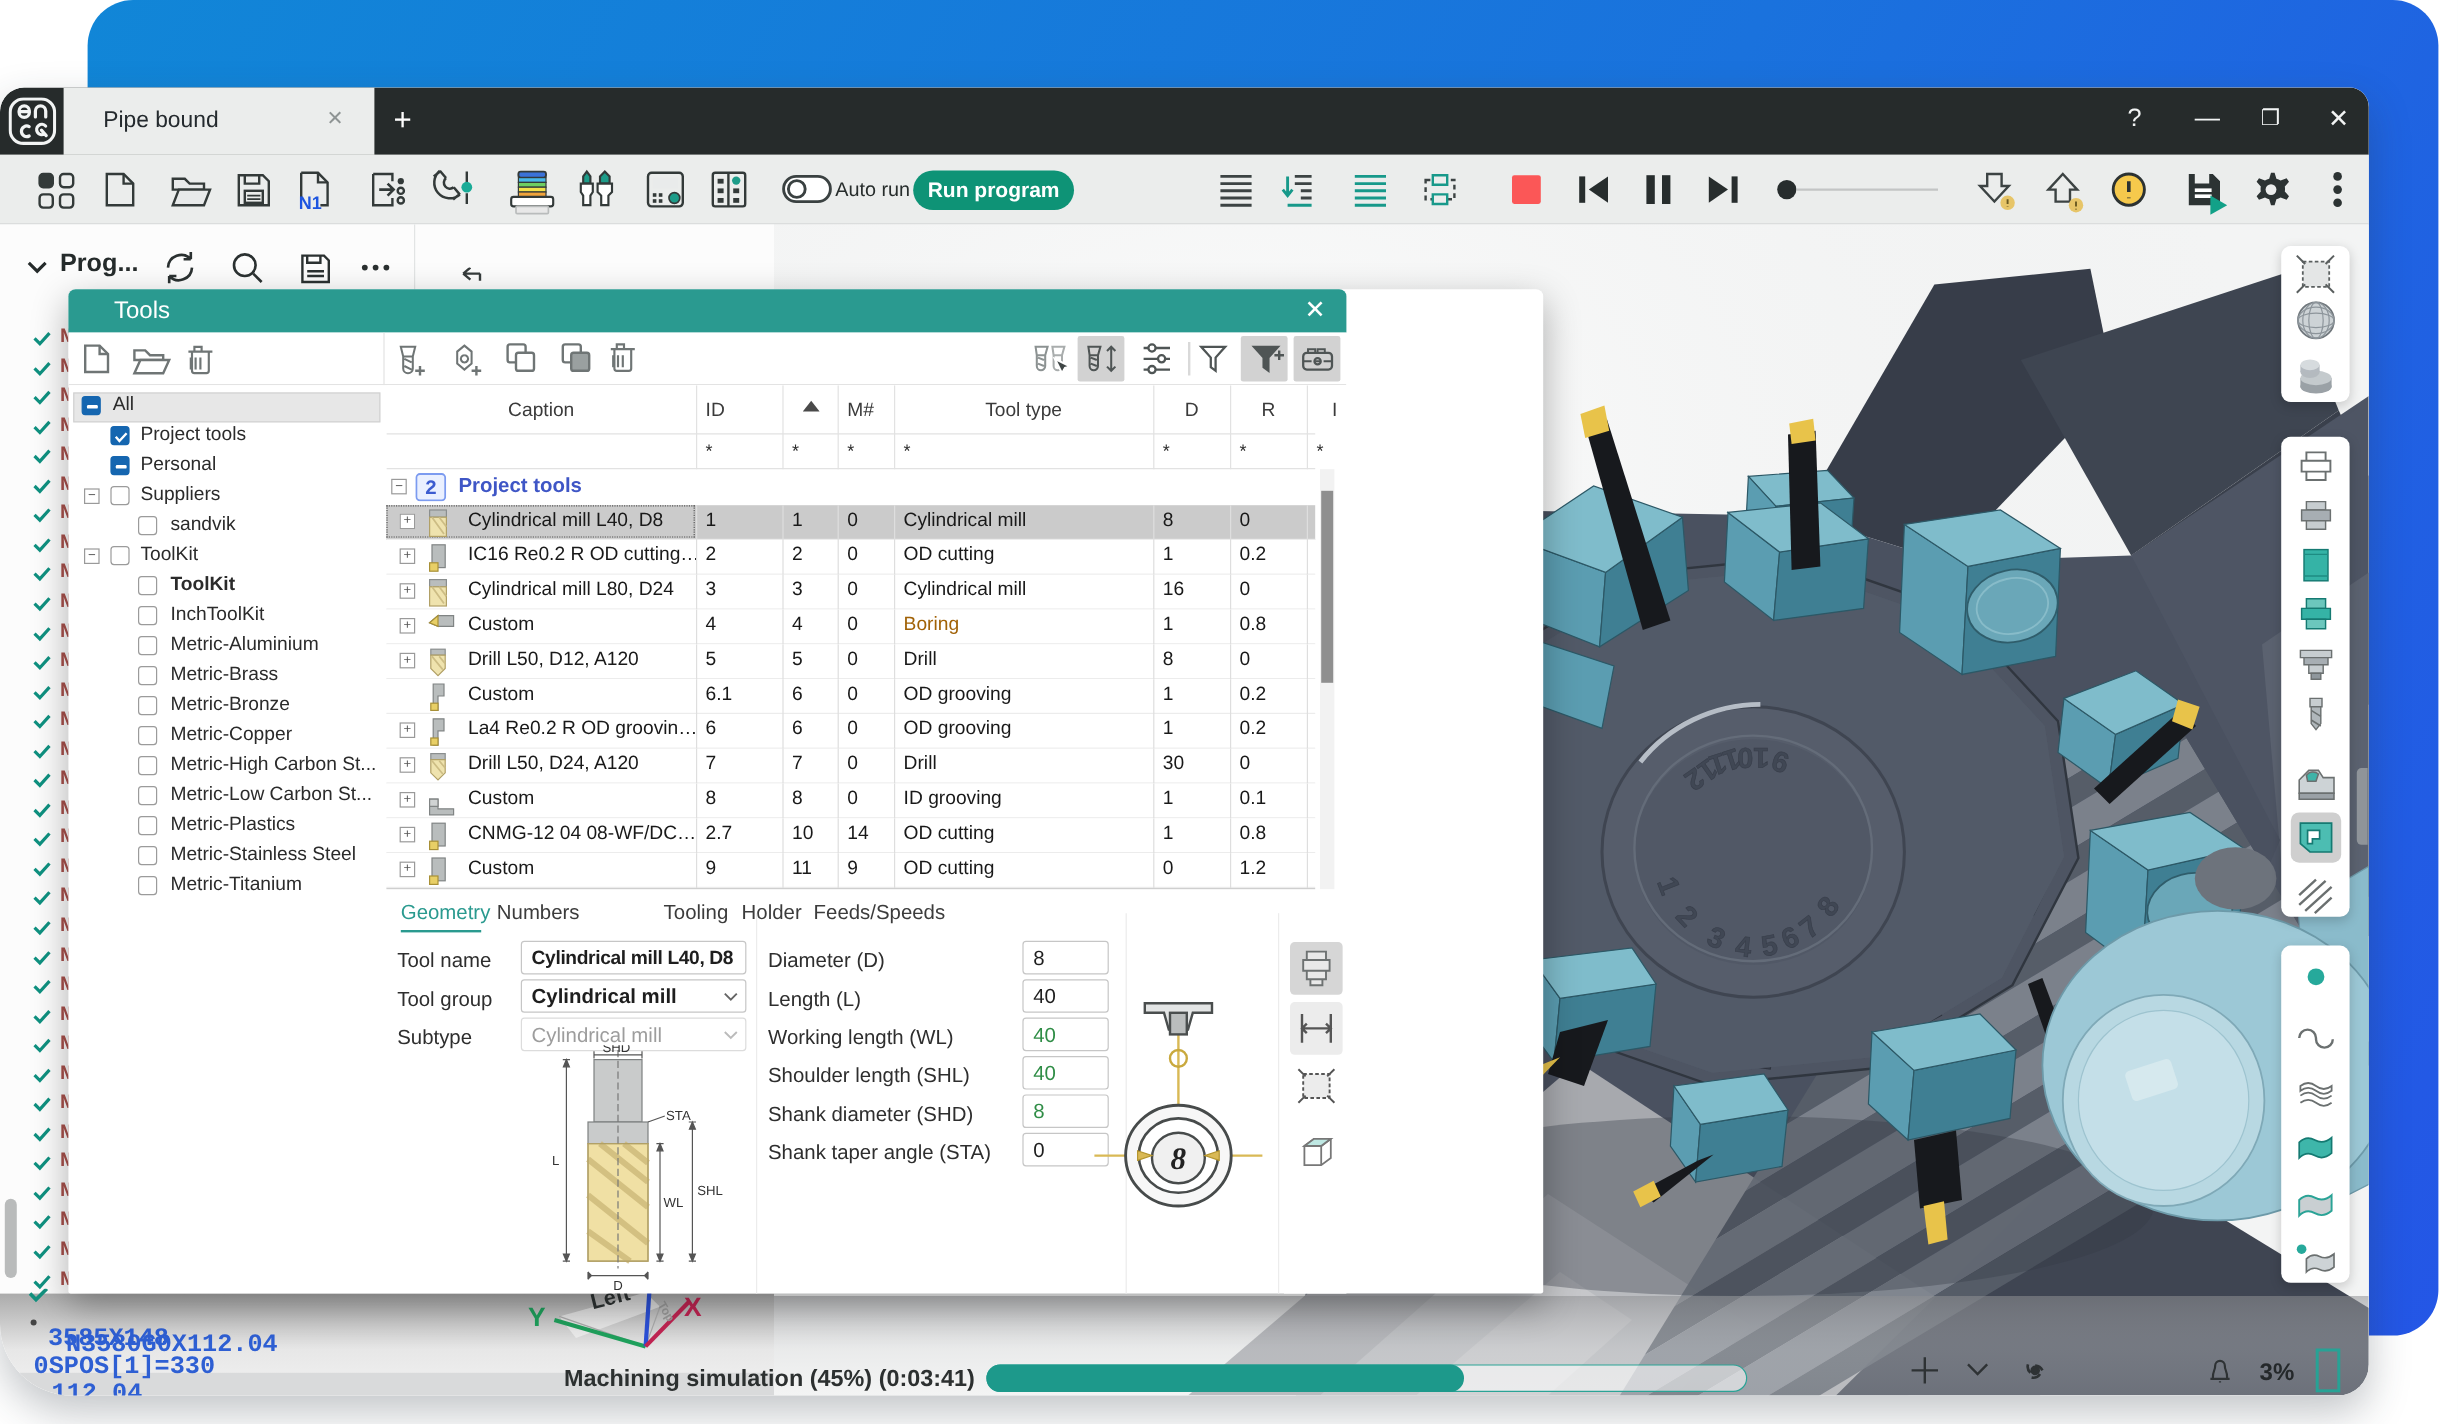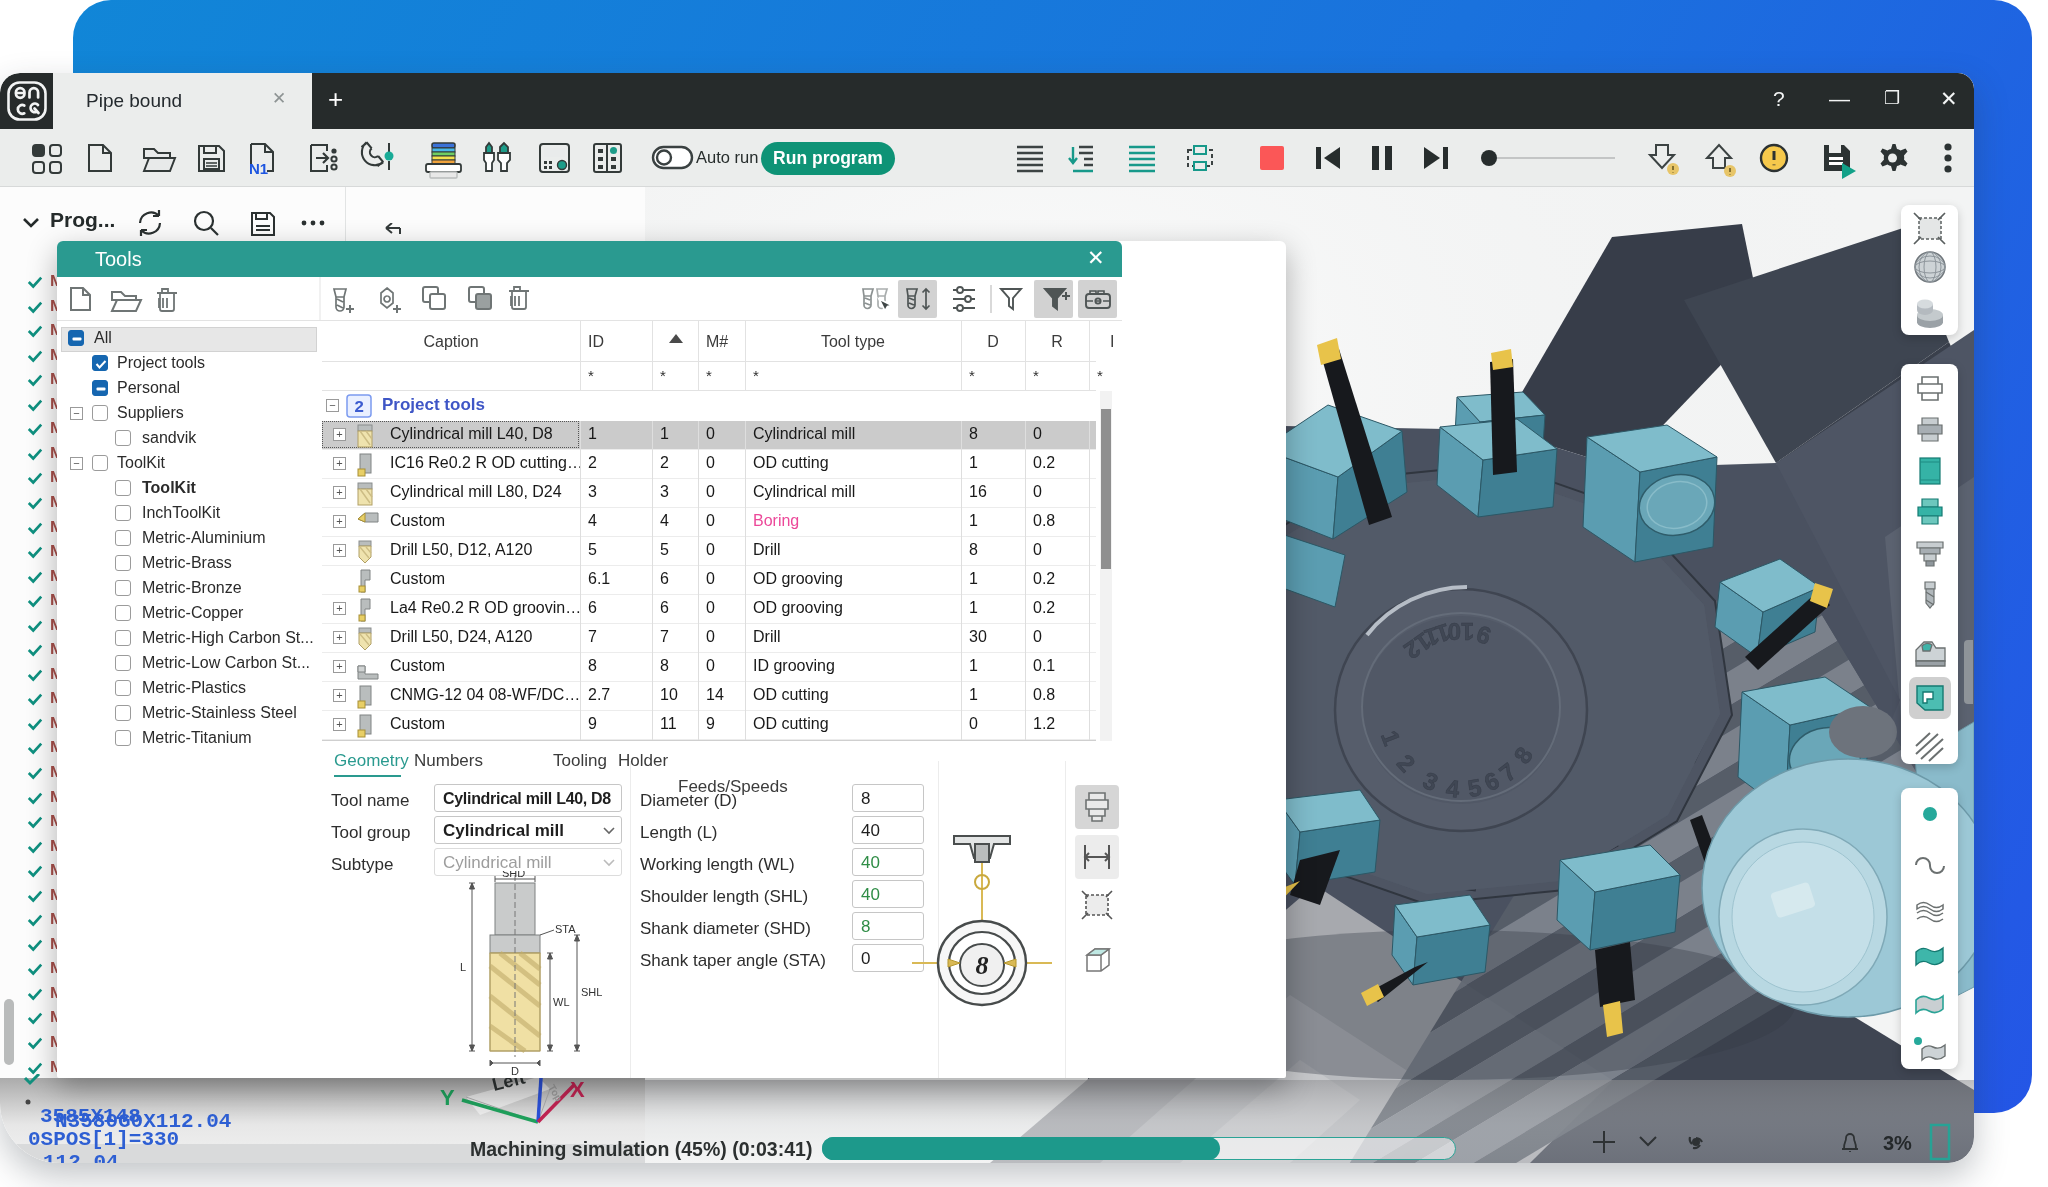--- a/index.html
+++ b/index.html
@@ -907,21 +907,21 @@
 <div class="abs" style="left:265px; top:267px; width:774px; height:29px; background:#ffffff; border-bottom:1px solid #ececec;">
 <div class="abs exp" style="left:11px; top:7px;">+</div>
 <svg class="abs" style="left:34px; top:3px;" width="24" height="24" viewBox="0 0 24 24">
               <path d="M2 8 l7 -6 13 0 0 9 -13 0 z" fill="#b9bdbd" stroke="#808484" stroke-width="1"></path>
               <path d="M2 8 l7 -6 v9 z" fill="#e8cf66" stroke="#a89036" stroke-width="1"></path>
             </svg>
 <span class="abs" style="left:68px; top:4px; font-size:16px; color:#191919; white-space:nowrap; width:193px; overflow:hidden; display:block; height:21px; text-overflow:ellipsis;">Custom</span>
 <span class="abs" style="left:266px; top:4px; font-size:16px; color:#191919;">4</span>
 <span class="abs" style="left:338px; top:4px; font-size:16px; color:#191919;">4</span>
 <span class="abs" style="left:384px; top:4px; font-size:16px; color:#191919;">0</span>
-<span class="abs" style="left:431px; top:4px; font-size:16px; color:#ec4899;">Boring</span>
+<span class="abs" style="left:431px; top:4px; font-size:16px; color:#a16207;">Boring</span>
 <span class="abs" style="left:647px; top:4px; font-size:16px; color:#191919;">1</span>
 <span class="abs" style="left:711px; top:4px; font-size:16px; color:#191919;">0.8</span>
 <div class="abs" style="left:258px; top:0; width:1px; height:29px; background:#dedede;"></div>
 <div class="abs" style="left:330px; top:0; width:1px; height:29px; background:#dedede;"></div>
 <div class="abs" style="left:376px; top:0; width:1px; height:29px; background:#dedede;"></div>
 <div class="abs" style="left:423px; top:0; width:1px; height:29px; background:#dedede;"></div>
 <div class="abs" style="left:639px; top:0; width:1px; height:29px; background:#dedede;"></div>
 <div class="abs" style="left:703px; top:0; width:1px; height:29px; background:#dedede;"></div>
 <div class="abs" style="left:767px; top:0; width:1px; height:29px; background:#dedede;"></div>
 </div>
@@ -1074,21 +1074,21 @@
 <div class="abs" style="left:767px; top:0; width:1px; height:29px; background:#dedede;"></div>
 </div>
 <div class="abs" style="left:265px; top:499px; width:774px; height:1px; background:#cfcfcf;"></div>
 <div class="abs" style="left:1043px; top:150px; width:12px; height:350px; background:#f2f2f2;"></div>
 <div class="abs" style="left:1044px; top:168px; width:10px; height:160px; background:#8f8f8f;"></div>
 <div class="abs tabitem" style="left:277px; top:510px; color:#2a9a8f;">Geometry</div>
 <div class="abs tabitem" style="left:357px; top:510px; color:#3c3c3c;">Numbers</div>
 <div class="abs tabitem" style="left:434px; top:510px; color:#3c3c3c;margin-top:32px;">Design</div>
 <div class="abs tabitem" style="left:496px; top:510px; color:#3c3c3c;">Tooling</div>
 <div class="abs tabitem" style="left:561px; top:510px; color:#3c3c3c;">Holder</div>
-<div class="abs tabitem" style="left:621px; top:536px; color:#3c3c3c;">Feeds/Speeds</div>
+<div class="abs tabitem" style="left:621px; top:510px; color:#3c3c3c;">Feeds/Speeds</div>
 <div class="abs" style="left:277px; top:534px; width:67px; height:2px; background:#2a9a8f;"></div>
 <div class="abs" style="left:265px; top:505px; width:800px; height:1px; background:#ffffff;"></div>
 <div class="abs flab" style="left:274px; top:550px;">Tool name</div>
 <div class="abs finput" style="left:377px; top:543px; width:188px; font-weight:bold; font-size:16px; letter-spacing:-0.3px;">Cylindrical mill L40, D8</div>
 <div class="abs flab" style="left:274px; top:582px;">Tool group</div>
 <div class="abs finput" style="left:377px; top:575px; width:188px; font-weight:bold;">Cylindrical mill<svg class="abs" style="right:6px; top:10px;" width="12" height="8" viewBox="0 0 12 8">
               <path d="M1 1 l5 5 5 -5" stroke="#666" stroke-width="1.6" fill="none"></path>
             </svg></div>
 <div class="abs flab" style="left:274px; top:614px;">Subtype</div>
 <div class="abs finput" style="left:377px; top:607px; width:188px; color:#9d9d9d; border-color:#dcdcdc;">Cylindrical mill<svg class="abs" style="right:6px; top:10px;" width="12" height="8" viewBox="0 0 12 8">

